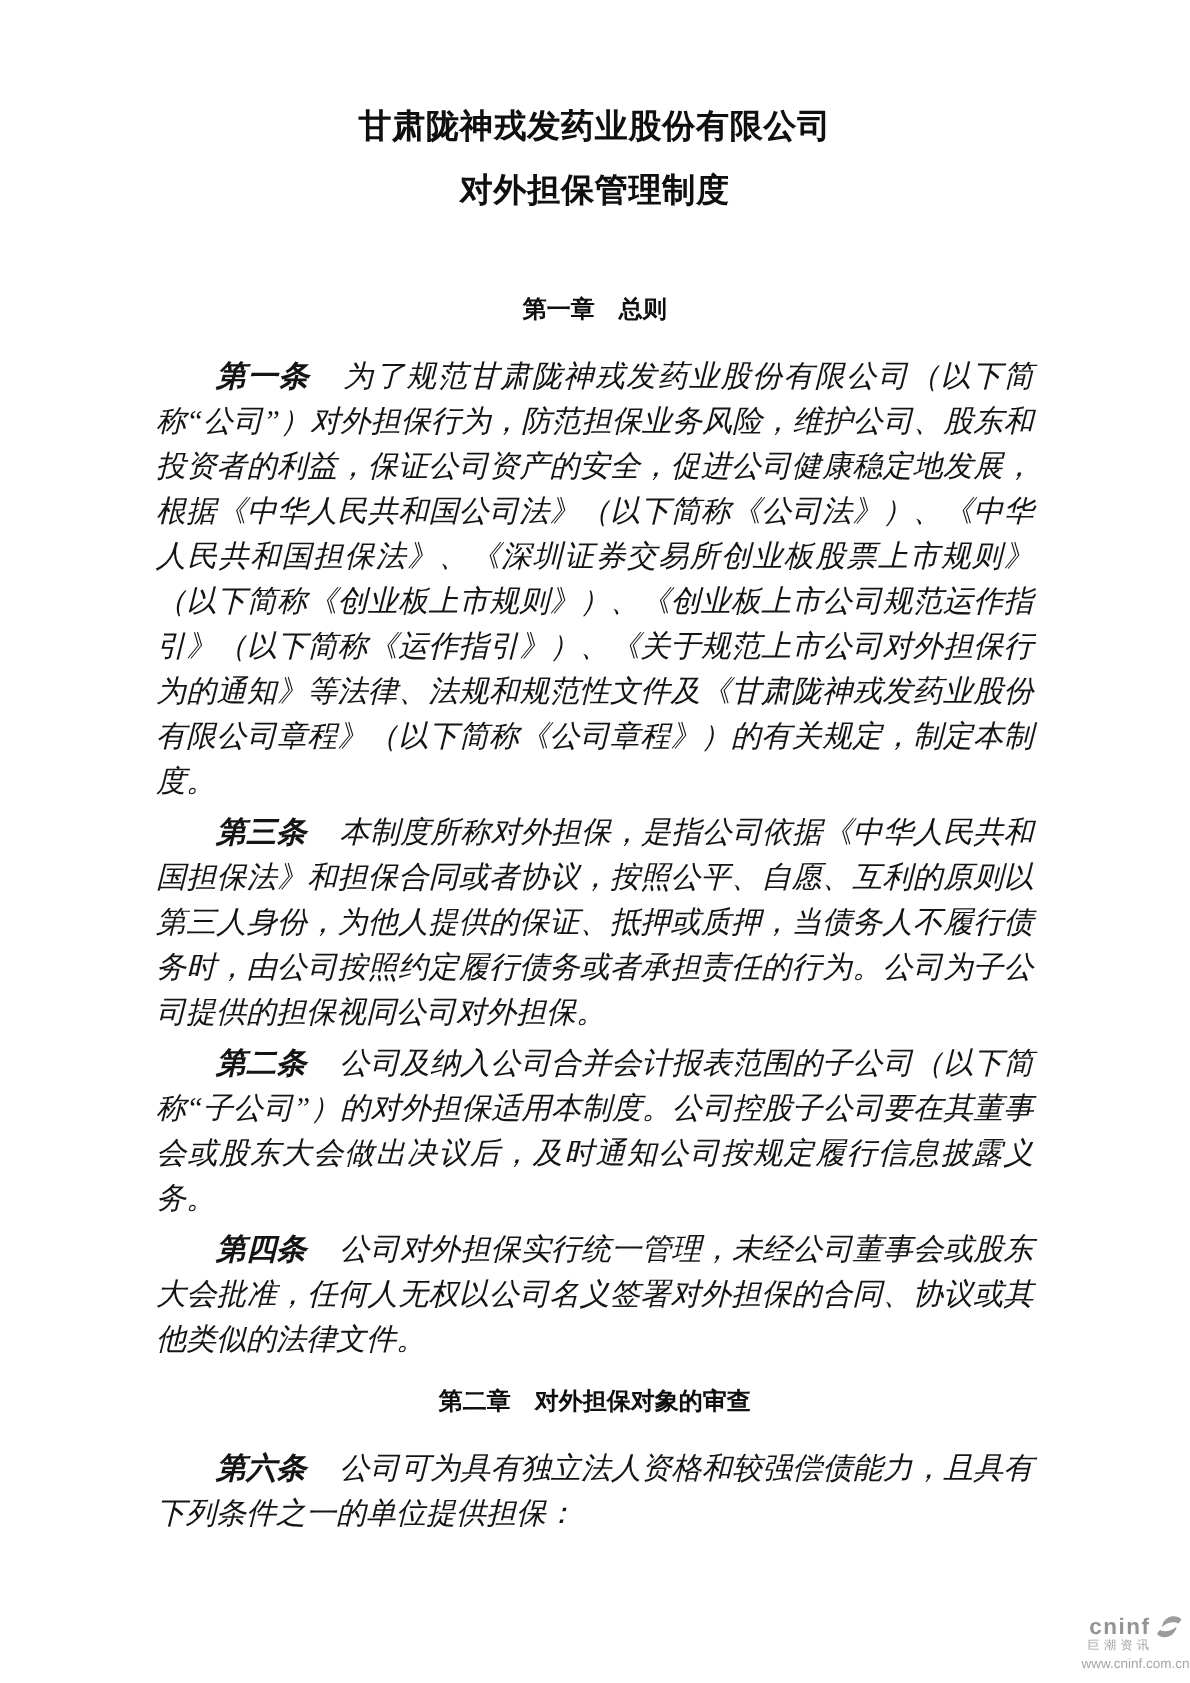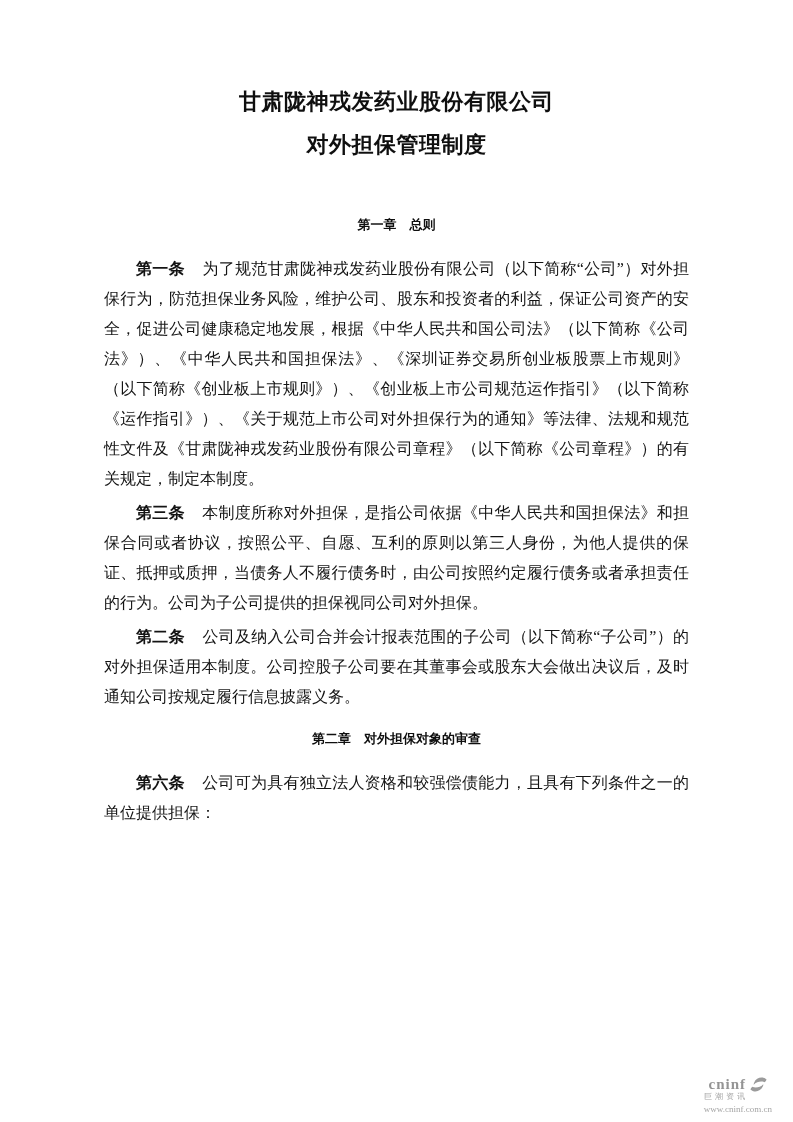--- a/index.html
+++ b/index.html
@@ -12,60 +12,61 @@
     background: #ffffff;
     overflow: hidden;
     font-family: "Liberation Serif", "DejaVu Serif", serif;
     color: #141414;
   }
   .content {
     position: absolute;
     left: 104px;
     top: 0;
     width: 585px;
-    padding-top: 88px;
+    padding-top: 70px;
   }
   .doc-title {
     margin: 0;
     font-size: 22px;
     font-weight: 700;
     line-height: 28px;
     text-align: center;
     color: #0f0f0f;
     letter-spacing: 0.5px;
   }
   .doc-title.second { margin-top: 15px; }
   .chapter {
     margin: 12px 0 14px;
-    font-size: 13px;
+    font-size: 16px;
     font-weight: 700;
     line-height: 30px;
     text-align: center;
     color: #0f0f0f;
   }
   .chapter.first { margin-top: 51px; }
   .para {
     margin: 0 0 4px;
-    font-size: 16px;
+    font-size: 20px;
     line-height: 30px;
     text-align: justify;
     text-justify: inter-character;
     text-indent: 2em;
     word-break: break-all;
+    font-style: italic;
   }
   .art-label {
     font-weight: 700;
     margin-right: 1.1em;
   }
   .cninfo {
     position: absolute;
-    right: 21px;
+    right: 0;
     bottom: 8px;
     color: #9b9b9b;
-    font-family: Liberation Serif, serif;
+    font-family: Liberation Sans, sans-serif;
     line-height: 1.15;
   }
   .cninfo-top {
     display: flex;
     align-items: center;
     justify-content: flex-end;
     gap: 2px;
     padding-right: 3px;
   }
   .cninfo-word {
@@ -101,20 +102,21 @@
     <h1 class="doc-title second">对外担保管理制度</h1>
 
     <h2 class="chapter first">第一章　总则</h2>
 
     <p class="para"><b class="art-label">第一条</b><span>为了规范甘肃陇神戎发药业股份有限公司（以下简称“公司”）对外担保行为，防范担保业务风险，维护公司、股东和投资者的利益，保证公司资产的安全，促进公司健康稳定地发展，根据《中华人民共和国公司法》（以下简称《公司法》）、《中华人民共和国担保法》、《深圳证券交易所创业板股票上市规则》（以下简称《创业板上市规则》）、《创业板上市公司规范运作指引》（以下简称《运作指引》）、《关于规范上市公司对外担保行为的通知》等法律、法规和规范性文件及《甘肃陇神戎发药业股份有限公司章程》（以下简称《公司章程》）的有关规定，制定本制度。</span></p>
 
     <p class="para"><b class="art-label">第三条</b><span>本制度所称对外担保，是指公司依据《中华人民共和国担保法》和担保合同或者协议，按照公平、自愿、互利的原则以第三人身份，为他人提供的保证、抵押或质押，当债务人不履行债务时，由公司按照约定履行债务或者承担责任的行为。公司为子公司提供的担保视同公司对外担保。</span></p>
 
     <p class="para"><b class="art-label">第二条</b><span>公司及纳入公司合并会计报表范围的子公司（以下简称“子公司”）的对外担保适用本制度。公司控股子公司要在其董事会或股东大会做出决议后，及时通知公司按规定履行信息披露义务。</span></p>
 
+    <p class="para"><b class="art-label">第四条</b><span>公司对外担保实行统一管理，未经公司董事会或股东大会批准，任何人无权以公司名义签署对外担保的合同、协议或其他类似的法律文件。</span></p>
 
 
     <h2 class="chapter">第二章　对外担保对象的审查</h2>
 
     <p class="para"><b class="art-label">第六条</b><span>公司可为具有独立法人资格和较强偿债能力，且具有下列条件之一的单位提供担保：</span></p>
 
 
   </div>
 
   <div class="cninfo">

